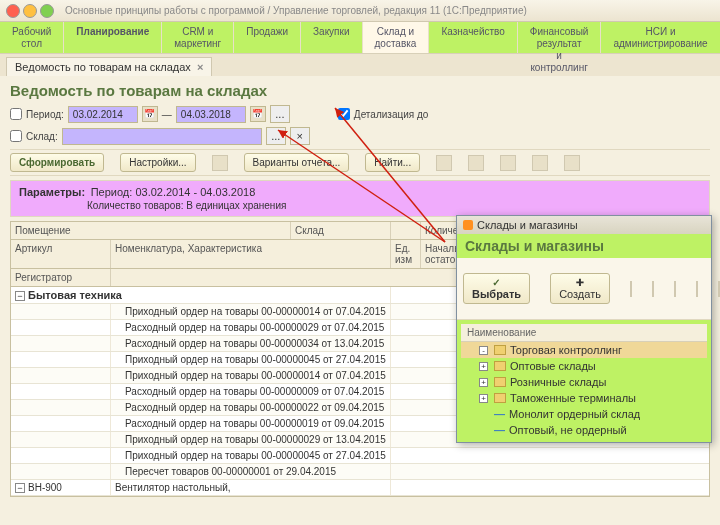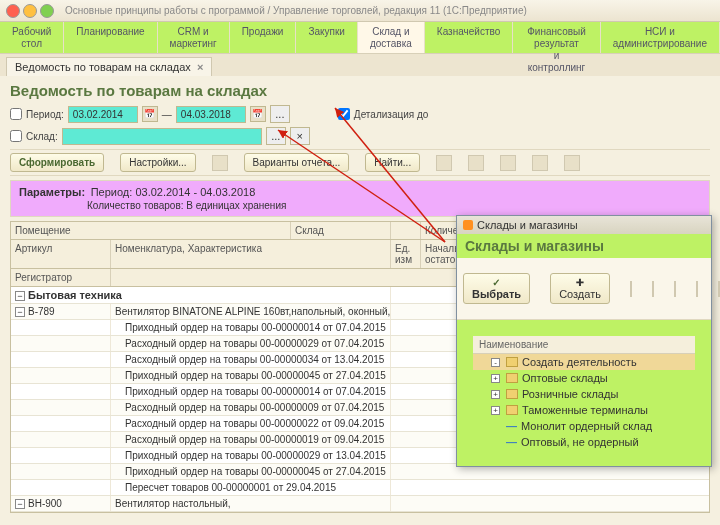--- a/index.html
+++ b/index.html
@@ -13,21 +13,21 @@
 .mainmenu{height:32px;background:#bef264;display:flex;border-bottom:1px solid #d8d0b8}
 .mm-item{padding:4px 12px;text-align:center;font-size:10px;color:#556;line-height:12px;border-right:1px solid #e8e0c8;cursor:pointer}
 .mm-item.active{background:#fff8e8}
 .tabbar{height:22px;background:#ede5d0;display:flex;align-items:flex-end;padding-left:6px}
 .tab{background:#f8f4e8;padding:3px 8px;border:1px solid #d0c8b0;border-bottom:none;font-size:10px;display:flex;align-items:center;gap:6px}
 .tab-x{color:#888;cursor:pointer;font-weight:bold}
 .content{padding:6px 10px}
 h2{font-size:15px;color:#5a7840;font-weight:bold;margin-bottom:6px}
 .row{display:flex;align-items:center;gap:4px;margin-bottom:4px}
 .lbl{font-size:10px;color:#444}
-input[type=text]{border:1px solid #c0b890;padding:2px 4px;font-size:10px;background:#5eead4}
+input[type=text]{border:1px solid #c0b890;padding:2px 4px;font-size:10px;background:#c4b5fd}
 .date{width:70px}
 .cal{width:16px;height:16px;background:#e8e0c8;border:1px solid #c0b890;display:inline-flex;align-items:center;justify-content:center;font-size:9px}
 .chk{width:12px;height:12px}
 .sklad-input{width:200px}
 .dots{width:20px;text-align:center;background:#eee;border:1px solid #c0b890;padding:2px}
 .toolbar{display:flex;align-items:center;gap:16px;margin:4px 0;padding:3px 0;border-top:1px solid #e0d8c0;border-bottom:1px solid #e0d8c0}
 .btn{background:linear-gradient(#fefce8,#f0e8c8);border:1px solid #c0b890;padding:3px 8px;font-size:10px;border-radius:3px;cursor:pointer}
 .btn.green{color:#4a6830;font-weight:bold}
 .tb-ico{width:16px;height:16px;background:#e8e0c8;border:1px solid #d0c8b0;cursor:pointer}
 .params{background:#f0abfc;border:1px solid #e0d8c0;padding:4px 8px;margin-bottom:4px}
@@ -38,21 +38,21 @@
 .gh{border-right:1px solid #d8d0b8;padding:3px 4px;font-size:10px;color:#555}
 .gbody{max-height:270px;overflow:hidden}
 .grow{display:flex;border-bottom:1px solid #e8e4d4;background:#fff}
 .grow:nth-child(even){background:#fdfcf6}
 .gc{border-right:1px solid #eee8d8;padding:2px 4px;font-size:10px;white-space:nowrap;overflow:hidden}
 .tree-ico{display:inline-block;width:10px;height:10px;border:1px solid #888;text-align:center;line-height:8px;font-size:9px;margin-right:3px;background:#fff}
 .popup{position:absolute;right:8px;top:215px;width:256px;background:#bef264;border:1px solid #8090a0;box-shadow:2px 2px 8px rgba(0,0,0,0.3)}
 .popup-title{background:linear-gradient(#e8e4d8,#d8d4c0);padding:3px 6px;font-size:10px;color:#666;display:flex;align-items:center;gap:4px}
 .popup-h2{color:#5a7840;font-size:14px;font-weight:bold;padding:4px 8px}
 .popup-tb{display:flex;align-items:center;gap:20px;padding:3px 6px;border-bottom:1px solid #e0d8c0;background:#faf6ea}
-.popup-tree{padding:16px}
+.popup-tree{padding:4px}
 .tree-head{background:#f5efdc;padding:3px 6px;font-size:10px;color:#666;border-bottom:1px solid #d8d0b8}
 .tree-item{padding:2px 4px 2px 18px;font-size:10px;display:flex;align-items:center;gap:4px}
 .tree-item.sel{background:#f0d898}
 .folder{width:12px;height:10px;background:#f0d070;border:1px solid #c0a040;display:inline-block}
 .plus{display:inline-block;width:9px;height:9px;border:1px solid #888;text-align:center;line-height:7px;font-size:8px;margin-right:2px;background:#fff}
 .dash{color:#4080c0;font-weight:bold}
 .arrows{position:absolute;top:0;left:0;pointer-events:none;z-index:5}
 .orange{width:10px;height:10px;background:#ff9020;border-radius:2px;display:inline-block}
 </style>
 </head>
@@ -61,21 +61,21 @@
 <div class="titlebar">
   <div class="tb-btn tb-red"></div>
   <div class="tb-btn tb-yellow"></div>
   <div class="tb-btn tb-green"></div>
   <span class="title">Основные принципы работы с программой / Управление торговлей, редакция 11   (1С:Предприятие)</span>
 </div>
 
 <div class="mainmenu" id="mainmenu">
     <div class="mm-item" style="white-space: pre-line;">Рабочий
 стол</div>
-    <div class="mm-item" style="white-space: pre-line;">Планирование</div>
+    <div class="mm-item" style="white-space: pre-line; font-weight: bold;">Планирование</div>
     <div class="mm-item" style="white-space: pre-line;">CRM и
 маркетинг</div>
     <div class="mm-item" style="white-space: pre-line;">Продажи</div>
     <div class="mm-item" style="white-space: pre-line;">Закупки</div>
     <div class="mm-item active" style="white-space: pre-line;">Склад и
 доставка</div>
     <div class="mm-item" style="white-space: pre-line;">Казначейство</div>
     <div class="mm-item" style="white-space: pre-line;">Финансовый результат
 и контроллинг</div>
     <div class="mm-item" style="white-space: pre-line;">НСИ и
@@ -153,24 +153,20 @@
     </div>
     <div class="ghead2">
       <div class="gh" style="width:100px">Регистратор</div>
       <div class="gh" style="flex:1"></div>
     </div>
     <div class="gbody" id="gbody">
         <div class="grow">
           <div class="gc" style="width:380px"><span class="tree-ico">−</span><b>Бытовая техника</b></div>
         </div>
         <div class="grow">
-          <div class="gc" style="width:100px"><span class="tree-ico">−</span>В-789</div>
-          <div class="gc" style="width:280px">Вентилятор BINATONE ALPINE 160вт,напольный, оконный,</div>
-        </div>
-        <div class="grow">
           <div class="gc" style="width:100px"></div>
           <div class="gc" style="width:280px;padding-left:14px">Приходный ордер на товары 00-00000014 от 07.04.2015</div>
         </div>
         <div class="grow">
           <div class="gc" style="width:100px"></div>
           <div class="gc" style="width:280px;padding-left:14px">Расходный ордер на товары 00-00000029 от 07.04.2015</div>
         </div>
         <div class="grow">
           <div class="gc" style="width:100px"></div>
           <div class="gc" style="width:280px;padding-left:14px">Расходный ордер на товары 00-00000034 от 13.04.2015</div>
@@ -230,21 +226,21 @@
     <span class="tb-ico"></span>
     <span class="tb-ico"></span>
     <button class="btn"><span>Создать на основании</span> ▾</button>
   </div>
   <div class="popup-tree">
     <div class="tree-head">Наименование</div>
     <div id="tree">
         <div class="tree-item sel">
           <span class="plus">-</span>
           <span class="folder"></span>
-          <span>Создать деятельность</span>
+          <span>Торговая контроллинг</span>
         </div>
         <div class="tree-item">
           <span class="plus">+</span>
           <span class="folder"></span>
           <span>Оптовые склады</span>
         </div>
         <div class="tree-item">
           <span class="plus">+</span>
           <span class="folder"></span>
           <span>Розничные склады</span>

